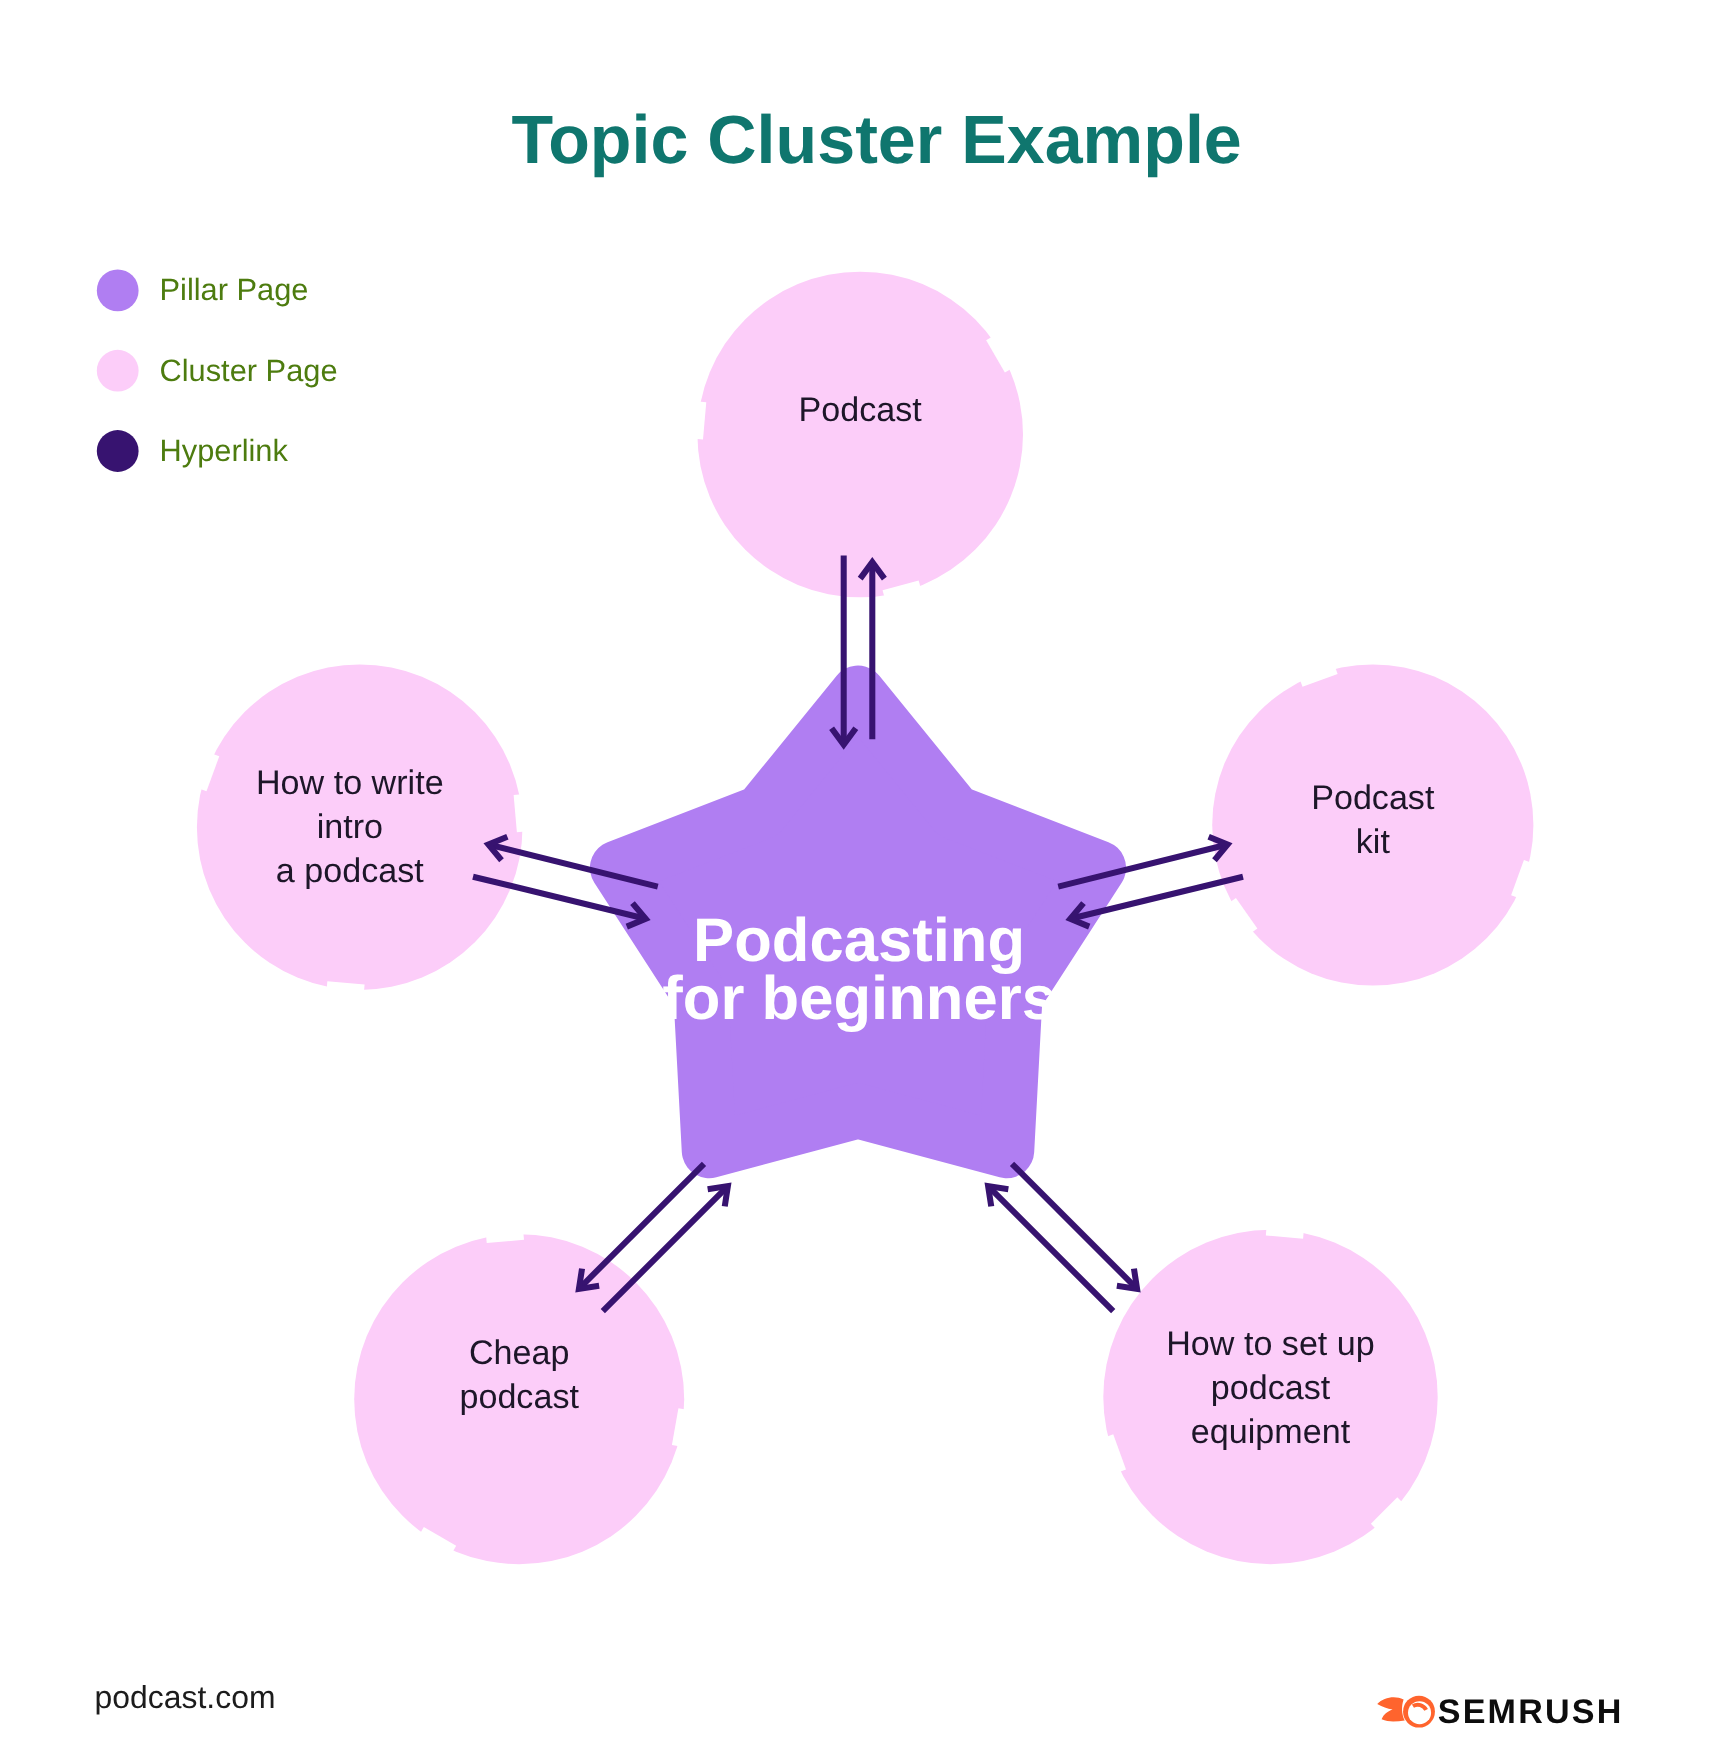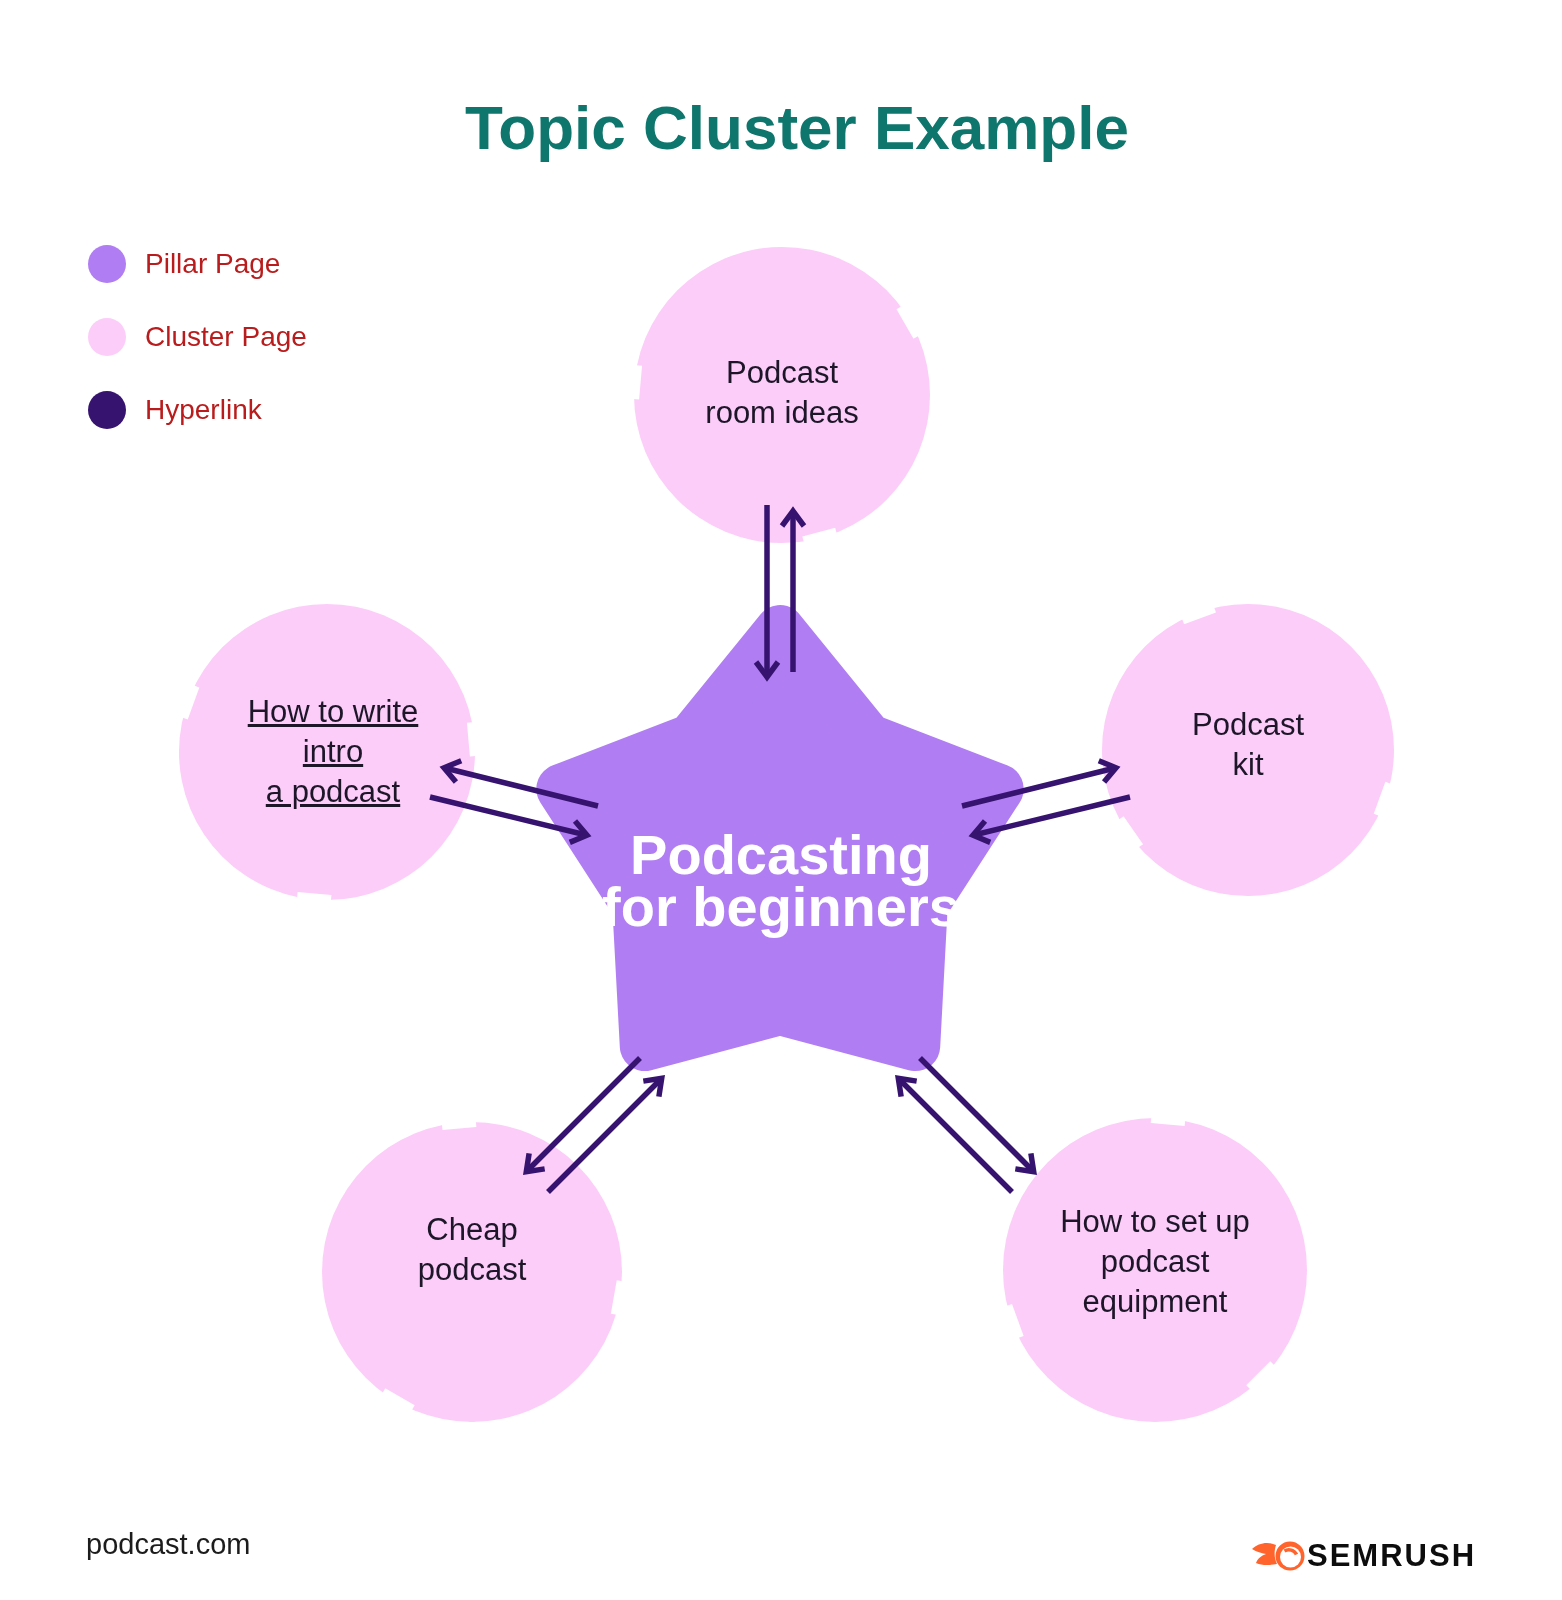--- a/index.html
+++ b/index.html
@@ -13,21 +13,21 @@
     position:absolute;top:76px;left:0;width:100%;margin:16px;
     text-align:center;font-size:62px;font-weight:800;color:#0f766e;
   }
 
   .legend{position:absolute;left:88px;top:245px;display:flex;flex-direction:column;gap:35px;}
   .legend-row{display:flex;align-items:center;height:38px;}
   .dot{width:38px;height:38px;border-radius:50%;flex:0 0 auto;}
   .dot-pillar{background:#b07ef2;}
   .dot-cluster{background:#fccdf9;}
   .dot-hyperlink{background:#371370;}
-  .legend-label{margin-left:19px;font-size:28px;font-weight:500;color:#b91c1c;white-space:nowrap;}
+  .legend-label{margin-left:19px;font-size:28px;font-weight:500;color:#4d7c0f;white-space:nowrap;}
 
   svg.diagram{position:absolute;left:0;top:0;}
 
   .arrow{stroke:#371370;stroke-width:5.5;fill:none;}
   .notch{fill:#ffffff;}
 
   .node-label{
     position:absolute;width:300px;text-align:center;
     font-size:31px;line-height:40px;font-weight:500;color:#1d1629;
   }
@@ -117,40 +117,39 @@
 
     <line class="arrow" x1="640" y1="1058" x2="527" y2="1171" marker-end="url(#ah)"></line>
     <line class="arrow" x1="548" y1="1192" x2="661" y2="1079" marker-end="url(#ah)"></line>
 
     <line class="arrow" x1="920" y1="1058" x2="1033" y2="1171" marker-end="url(#ah)"></line>
     <line class="arrow" x1="1012" y1="1192" x2="899" y2="1079" marker-end="url(#ah)"></line>
   </svg>
 
   <div class="node-label" style="left:632px;top:353px;">
     <div>Podcast</div>
-    <div>room ideas</div>
   </div>
 
   <div class="node-label" style="left:1098px;top:705px;">
     <div>Podcast</div>
     <div>kit</div>
   </div>
 
   <div class="node-label" style="left:1005px;top:1202px;">
     <div>How to set up</div>
     <div>podcast</div>
     <div>equipment</div>
   </div>
 
   <div class="node-label" style="left:322px;top:1210px;">
     <div>Cheap</div>
     <div>podcast</div>
   </div>
 
-  <div class="node-label" style="left:183px;top:692px;text-decoration:underline;">
+  <div class="node-label" style="left:168px;top:692px;">
     <div>How to write</div>
     <div>intro</div>
     <div>a podcast</div>
   </div>
 
   <div class="pillar-label" style="left:531px;top:829px;">
     <div>Podcasting</div>
     <div>for beginners</div>
   </div>
 

